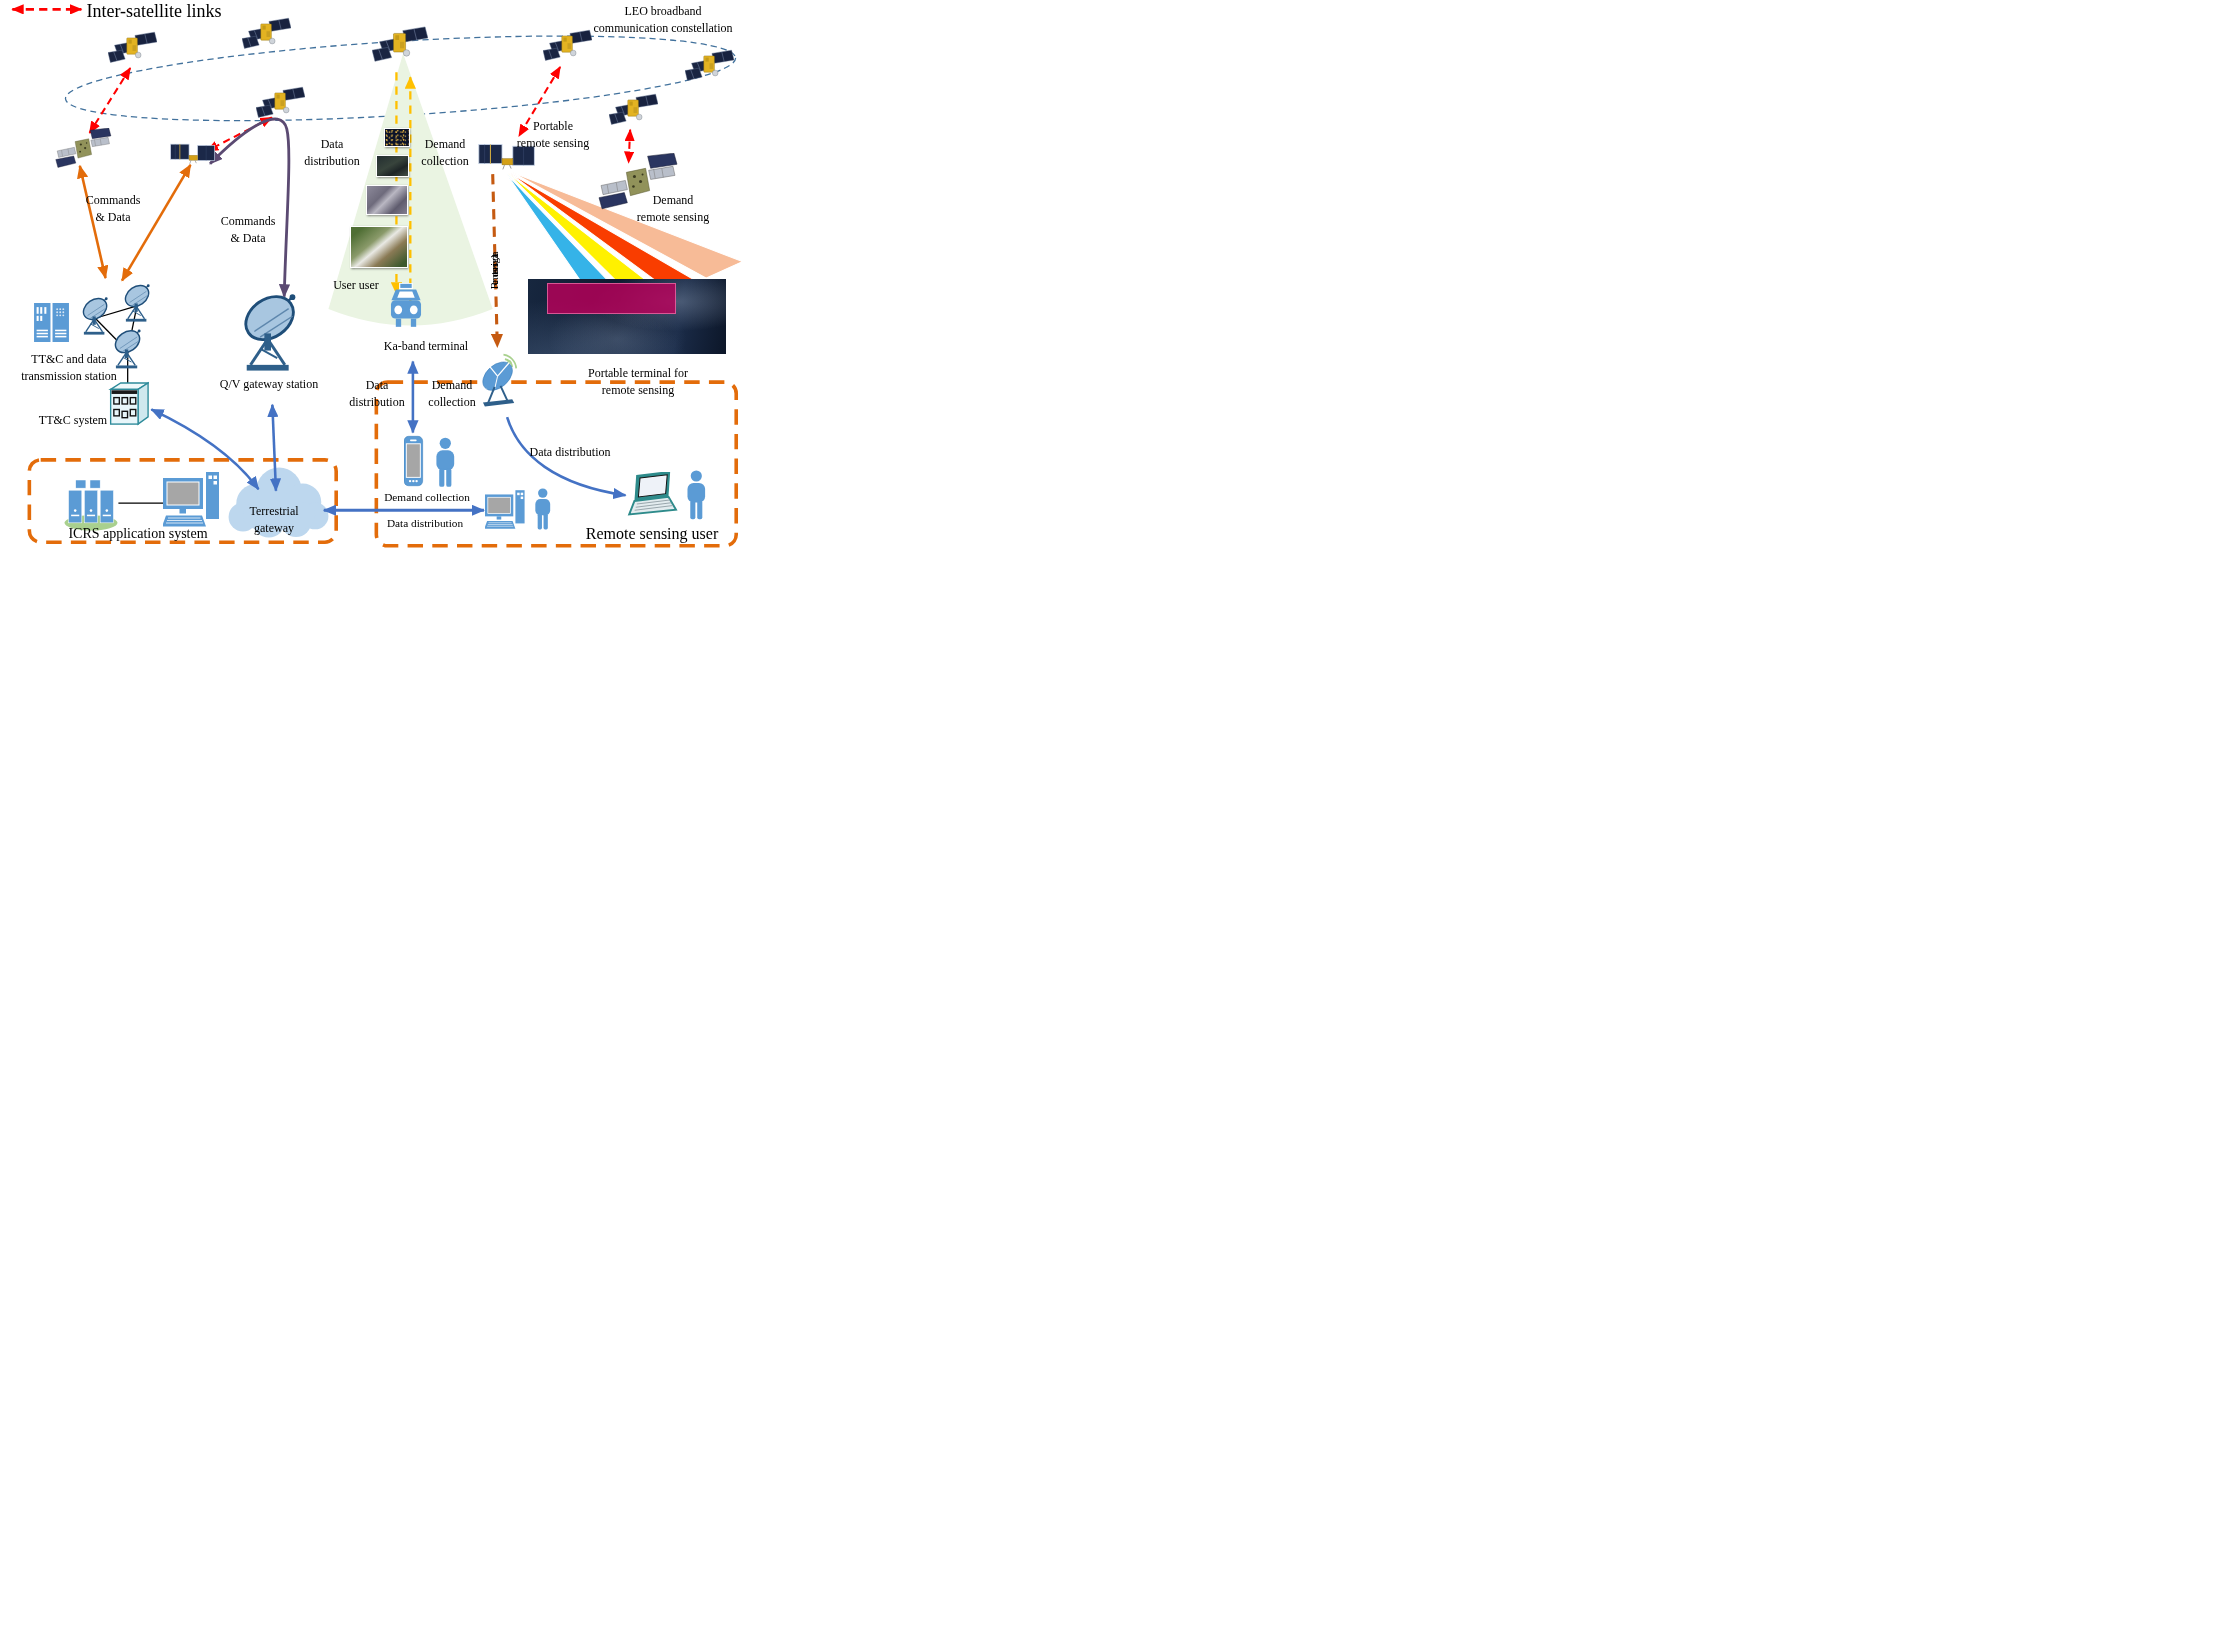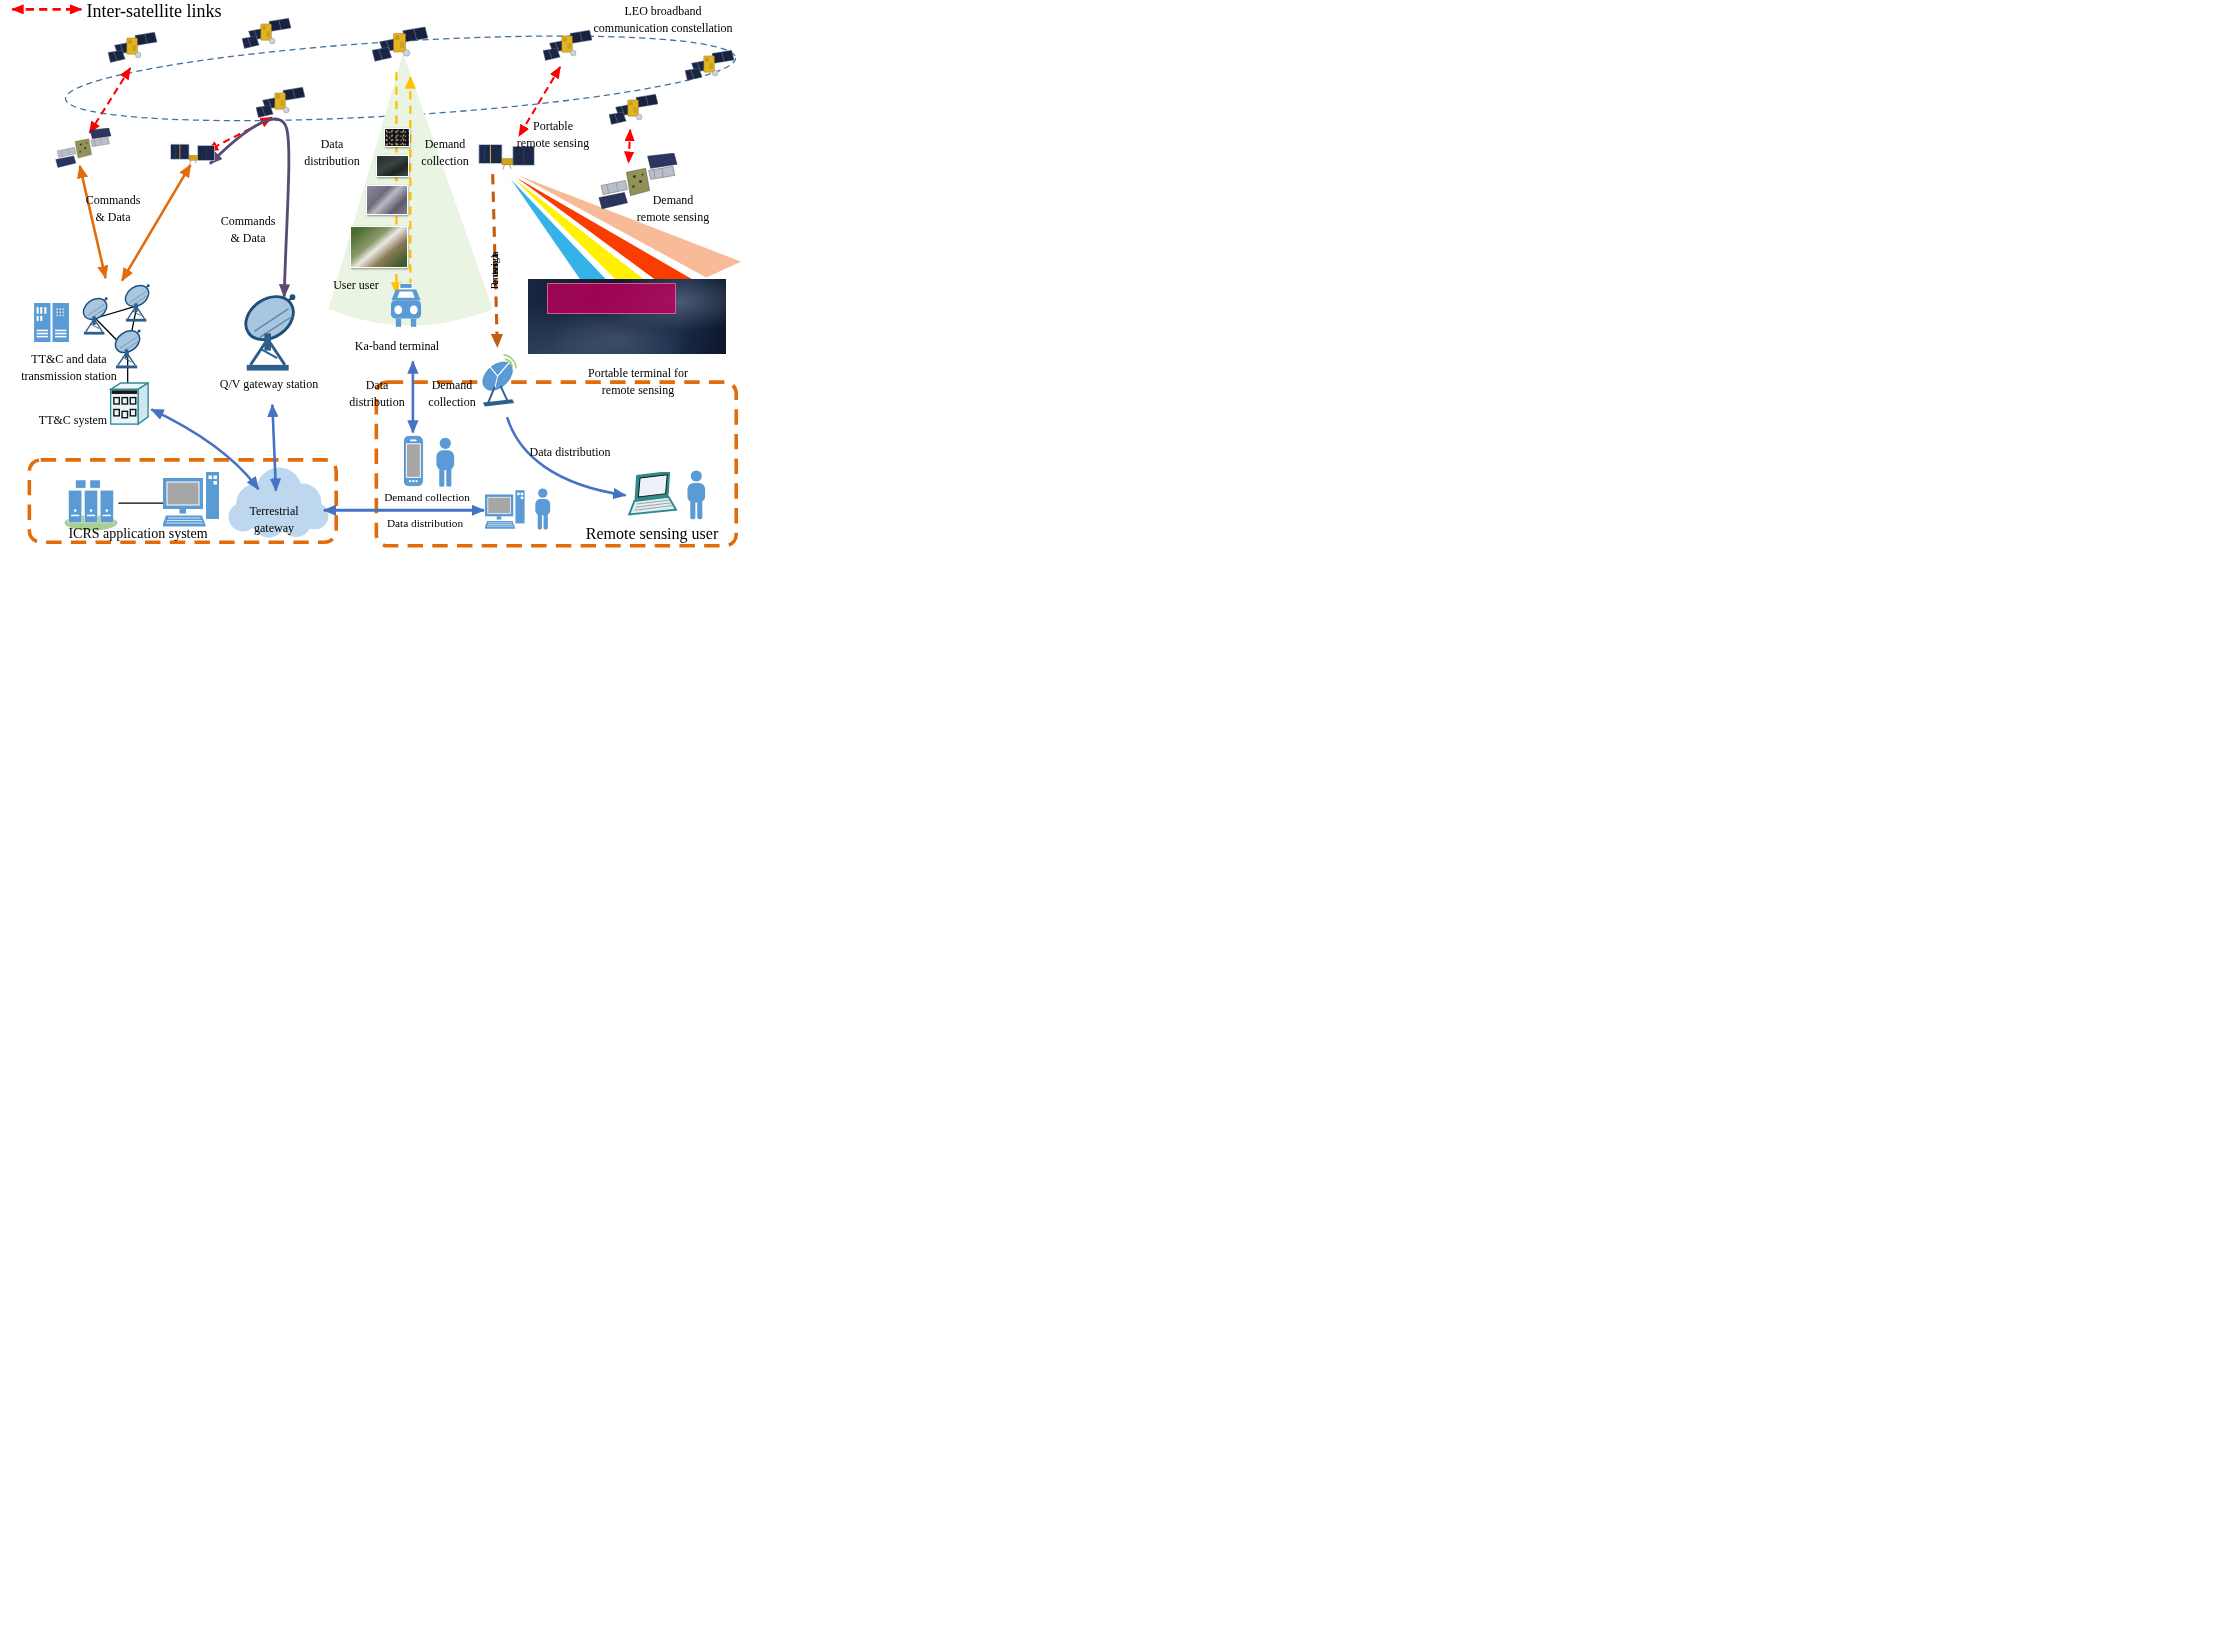--- a/index.html
+++ b/index.html
@@ -422,21 +422,21 @@
   <div>distribution</div>
 </div>
 
 <div class="lbl" style="left:445px;top:153px">
   <div>Demand</div>
   <div>collection</div>
 </div>
 
 <div class="lbl" style="left:356px;top:286px">User user</div>
 
-<div class="lbl" style="left:397px;top:347px">Ka-band terminal</div>
+<div class="lbl" style="left:426px;top:347px">Ka-band terminal</div>
 
 <div class="lbl" style="left:377px;top:394px">
   <div>Data</div>
   <div>distribution</div>
 </div>
 
 <div class="lbl" style="left:452px;top:394px">
   <div>Demand</div>
   <div>collection</div>
 </div>

